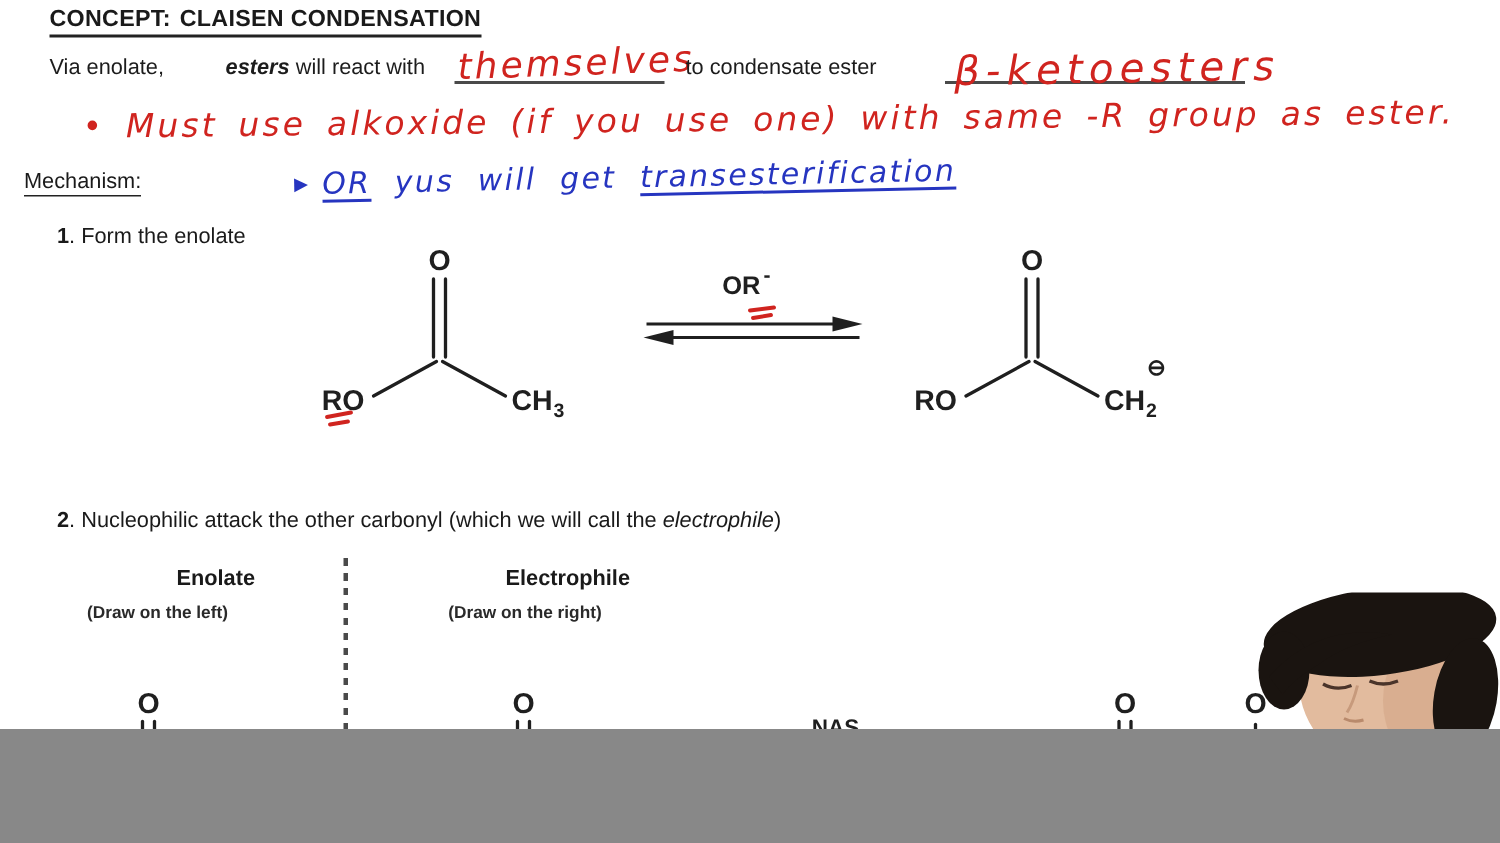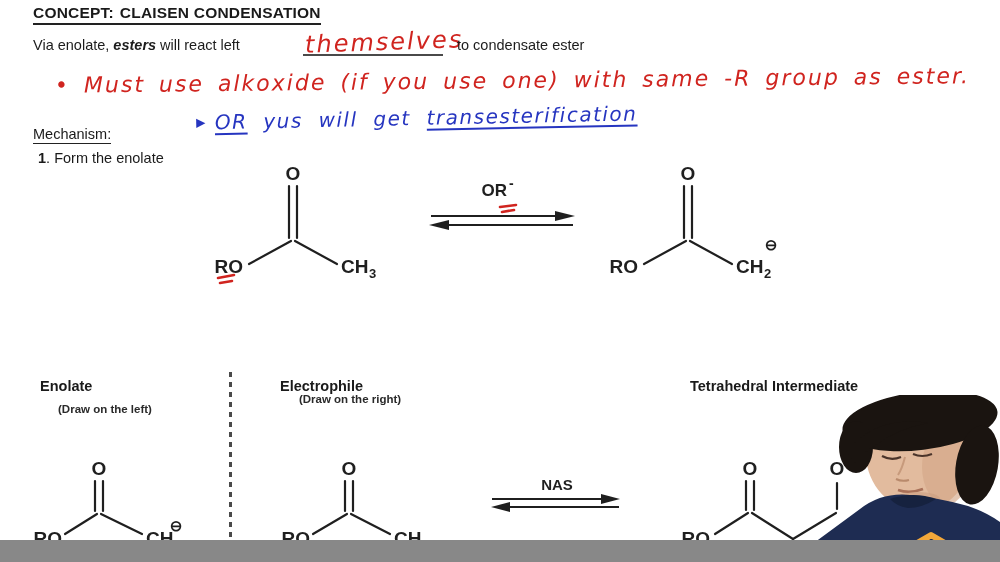--- a/index.html
+++ b/index.html
@@ -1,57 +1,57 @@
 <!DOCTYPE html>
 <html><head>
 <meta charset="utf-8">
 <style>
   html,body{margin:0;padding:0;background:#888;}
   .canvas{
-    position:relative;width:1000px;height:540px;background:#ffffff;
+    position:relative;width:1000px;height:486px;background:#ffffff;
     overflow:hidden;font-family:"Liberation Sans",sans-serif;color:#1a1a1a;
   }
   .abs{position:absolute;}
   
   .printed{font-size:14.5px;line-height:1.2;color:#1c1c1c;}
   .title{left:33px;top:4px;font-size:15.5px;font-weight:bold;
          border-bottom:2px solid #222;padding-bottom:1px;letter-spacing:.2px;}
   .title .rest{font-weight:bold;margin-left:6px;}
   .intro-left{left:33px;top:37px;}
-  .bi{font-weight:bold;font-style:italic;}
+  .bi{font-weight:bold;font-style:italic;margin-left:37px;}
   .blank{border-bottom:2px solid #4a4a4a;}
   .blank1{left:303px;top:30px;width:140px;height:24px;}
   .blank2{left:630px;top:30px;width:200px;height:24px;}
   .connector{left:457px;top:37px;}
   
   .hw{font-style:italic;font-family:"DejaVu Sans",cursive;}
   .red{color:#d0241f;}
   .blue{color:#2635c0;}
   .hw-blank1{left:2px;bottom:-2px;position:absolute;font-size:24px;
              letter-spacing:2px;transform:rotate(-2deg);white-space:nowrap;}
   .hw-blank2{left:6px;bottom:-8px;position:absolute;font-size:27px;
              letter-spacing:4px;transform:rotate(-1deg);white-space:nowrap;}
   .red-note{left:55px;top:68px;font-size:22px;letter-spacing:2px;
             word-spacing:5px;transform:rotate(-0.6deg);white-space:nowrap;}
   .blue-note{left:196px;top:106px;font-size:20px;letter-spacing:1.5px;
              word-spacing:8px;transform:rotate(-1.2deg);white-space:nowrap;}
   .blue-pointer{font-size:12px;font-style:normal;vertical-align:3px;margin-right:8px;}
   .u{text-decoration:underline;text-underline-offset:4px;text-decoration-thickness:2px;}
-  .mech-heading{left:33px;top:113px;font-size:14.5px;
-                border-bottom:1.8px solid #222;padding-bottom:1px;margin-top:13px;}
+  .mech-heading{left:16px;top:113px;font-size:14.5px;
+                border-bottom:1.8px solid #222;padding-bottom:1px;}
   .step{font-size:14.5px;}
   .step1{left:38px;top:150px;}
   .step2{left:38px;top:339px;}
   
-  .col-head{font-size:14.5px;font-weight:bold;text-align:left;}
+  .col-head{font-size:14.5px;font-weight:bold;text-align:right;}
   .col-sub{font-size:11.5px;color:#2a2a2a;text-align:center;font-weight:bold;}
   .enolate-head{left:40px;top:378px;width:130px;}
   .enolate-sub{left:30px;top:403px;width:150px;}
   .electrophile-head{left:280px;top:378px;width:140px;}
-  .electrophile-sub{left:275px;top:393px;width:150px;}
+  .electrophile-sub{left:275px;top:403px;width:150px;}
   .tetra-head{left:690px;top:378px;width:220px;}
   .divider{left:229px;top:372px;width:3px;height:190px;
     background:repeating-linear-gradient(to bottom,#4a4a4a 0 5px,transparent 5px 10px);}
   
   svg text{font-family:"Liberation Sans",sans-serif;font-weight:bold;fill:#1f1f1f;}
   .bond{stroke:#1f1f1f;stroke-width:2.2;stroke-linecap:round;}
   .arrowline{stroke:#1f1f1f;stroke-width:2;}
   .redmark{stroke:#d0241f;stroke-width:2.6;stroke-linecap:round;}
   .person-svg{left:770px;top:395px;z-index:5;}
   .diagram{z-index:1;}
@@ -59,26 +59,29 @@
 </head>
 <body>
 
 <div class="canvas">
 
   <div class="abs title">
     <span>CONCEPT:</span><span class="rest">CLAISEN CONDENSATION</span>
   </div>
 
   <div class="abs printed intro-left">
-    <span>Via enolate, </span><span class="bi">esters</span><span> will react left</span>
+    <span>Via enolate, </span><span class="bi">esters</span><span> will react with</span>
   </div>
   <div class="abs blank blank1">
     <span class="hw red hw-blank1">themselves</span>
   </div>
   <div class="abs printed connector">to condensate ester</div>
+  <div class="abs blank blank2">
+    <span class="hw red hw-blank2">β-ketoesters</span>
+  </div>
 
   <div class="abs hw red red-note">• Must use alkoxide (if you use one) with same -R group as ester.</div>
 
   <div class="abs hw blue blue-note">
     <span class="blue-pointer">▶</span><span class="u">OR</span>
     <span>yus will get</span>
     <span class="u">transesterification</span>
   </div>
 
   <div class="abs mech-heading">Mechanism:</div>
@@ -123,27 +126,29 @@
       <line class="bond" x1="507" y1="28" x2="507" y2="80"></line>
       <line class="bond" x1="501" y1="83" x2="459" y2="106"></line>
       <line class="bond" x1="505" y1="83" x2="547" y2="106"></line>
       <text x="453" y="115" text-anchor="end" font-size="19">RO</text>
       <text x="551" y="115" font-size="19">CH</text>
       <text x="579" y="120" font-size="13">2</text>
       <text x="586" y="92" text-anchor="middle" font-size="15">⊖</text>
     </g>
   </svg>
 
+  <div class="abs step step2">
+    <b>2</b><span>. Nucleophilic attack the other carbonyl (which we will call the </span><i>electrophile</i><span>)</span>
+  </div>
 
   <div class="abs col-head enolate-head">Enolate</div>
   <div class="abs col-sub enolate-sub">(Draw on the left)</div>
   <div class="abs divider"></div>
   <div class="abs col-head electrophile-head">Electrophile</div>
   <div class="abs col-sub electrophile-sub">(Draw on the right)</div>
-  <div class="abs col-head tetra-head">Tetrahedral Intermediate</div>
 
   <svg class="abs diagram" style="left:30px;top:435px;" width="845" height="127" viewBox="0 0 845 127">
 
     <g>
       <text x="69" y="40" text-anchor="middle" font-size="19">O</text>
       <line class="bond" x1="65" y1="46" x2="65" y2="76"></line>
       <line class="bond" x1="73" y1="46" x2="73" y2="76"></line>
       <line class="bond" x1="67" y1="79" x2="35" y2="99"></line>
       <line class="bond" x1="71" y1="79" x2="112" y2="99"></line>
       <text x="32" y="110" text-anchor="end" font-size="19">RO</text>

